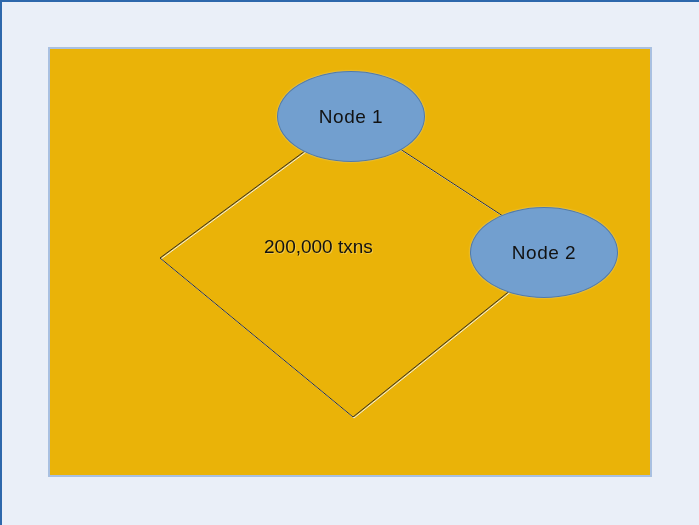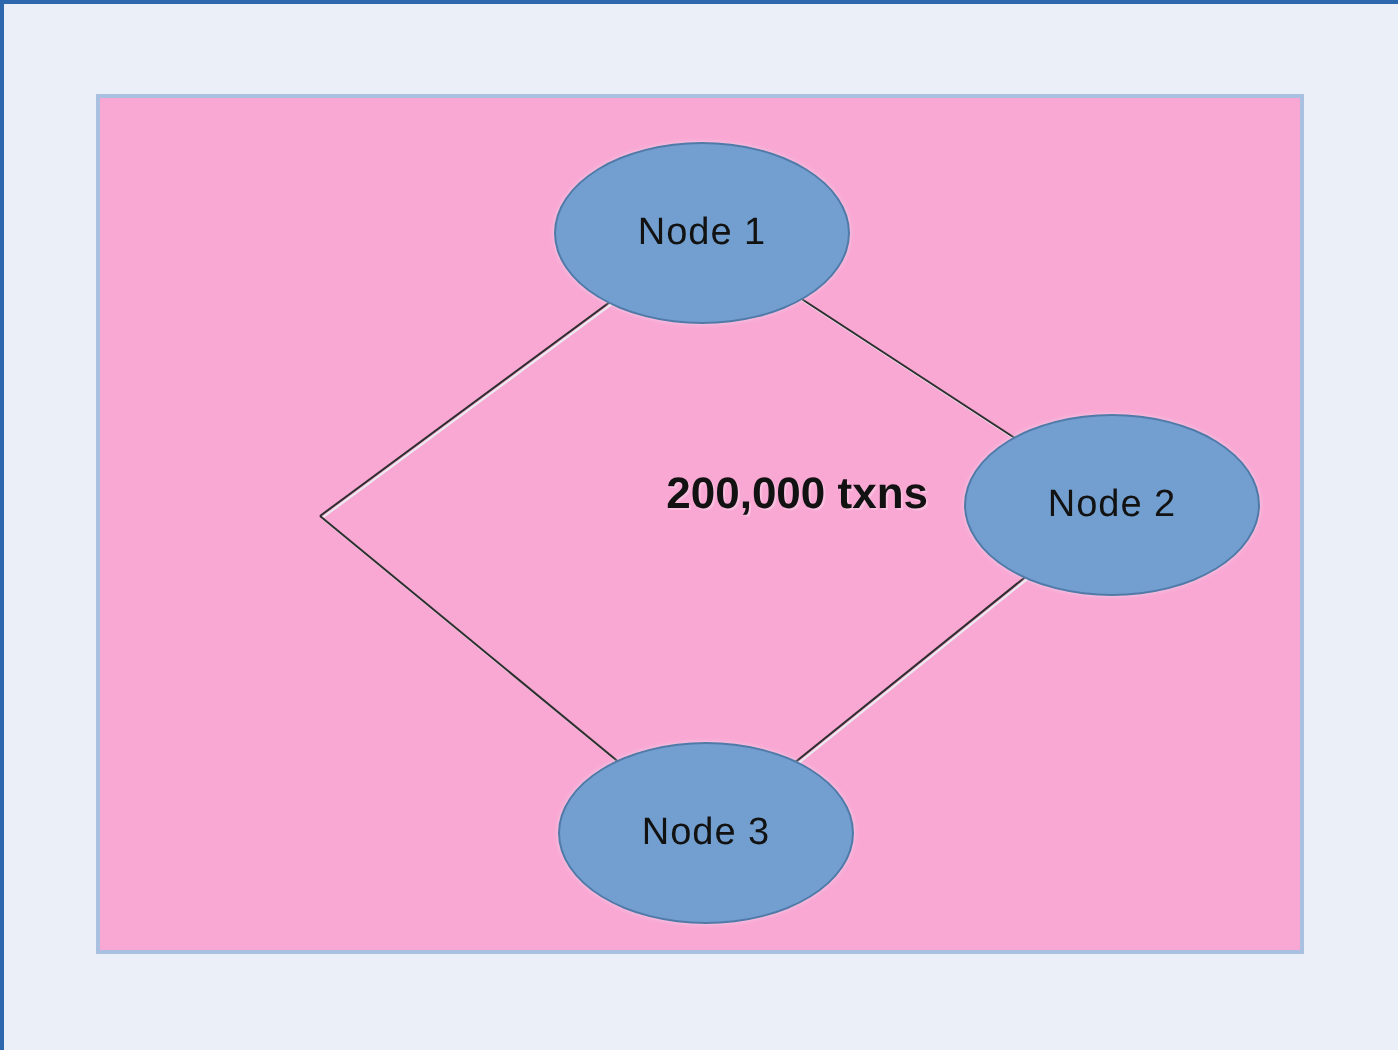--- a/index.html
+++ b/index.html
@@ -17,21 +17,21 @@
     background: #eaeff8;
     border-top: 2px solid #2e68ac;
     border-left: 2px solid #2e68ac;
   }
   .canvas {
     position: absolute;
     left: 46px;  
     top: 45px;
     width: 600px;
     height: 426px;
-    background: #f9a8d4;
+    background: #eab308;
     border: 2px solid #a9c0e1;
   }
   .connectors {
     position: absolute;
     left: 0;
     top: 0;
     width: 600px;
     height: 426px;
   }
   .node {
@@ -47,34 +47,33 @@
     justify-content: center;
     box-shadow: 0 0 2px rgba(235,240,245,0.55);
   }
   .node-label {
     font-size: 19px;
     color: #121212;
     letter-spacing: 0.5px;
     white-space: nowrap;
   }
   .node-1 { left: 227px; top: 22px; }
-  .node-2 { left: 432px; top: 158px; }
+  .node-2 { left: 420px; top: 158px; }
   .node-3 { left: 229px; top: 322px; }
   .node-4 { left: 36px;  top: 164px; }
   .center-label {
     position: absolute;
     left: 214px;
     top: 184px;
     width: 200px;
-    text-align: right;
-    font-size: 22px;
+    text-align: left;
+    font-size: 19px;
     line-height: 28px;
     color: #121212;
     text-shadow: 1px 1px 0 rgba(255,255,255,0.25);
-    font-weight: bold;
   }
 </style>
 </head>
 <body>
 
 <div class="frame">
   <div class="canvas">
 
     <svg class="connectors" viewBox="0 0 600 426" xmlns="http://www.w3.org/2000/svg">
 
@@ -94,23 +93,20 @@
     </svg>
 
     <div class="node node-1">
       <span class="node-label">Node 1</span>
     </div>
 
     <div class="node node-2">
       <span class="node-label">Node 2</span>
     </div>
 
-    <div class="node node-3">
-      <span class="node-label">Node 3</span>
-    </div>
 
 
     <div class="center-label">
       <div>200,000 txns</div>
     </div>
 
   </div>
 </div>
 
 </body></html>

